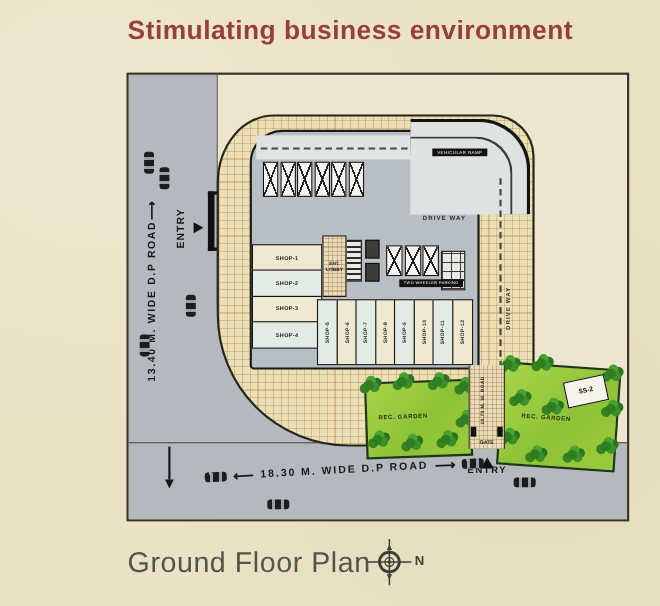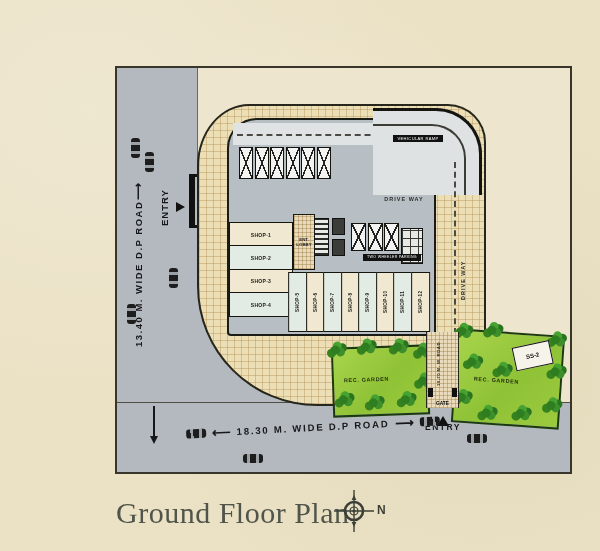--- a/index.html
+++ b/index.html
@@ -135,30 +135,31 @@
     font-size:6px;font-weight:bold;color:#111;}
   
   .entry-strip{left:309px;top:264px;width:33px;height:76px;border-left:1.6px solid #26261c;border-right:1.6px solid #26261c;box-sizing:border-box;}
   .entry-strip-label{position:absolute;left:9px;top:4px;height:50px;font-size:4.4px;font-weight:bold;color:#222;letter-spacing:.4px;}
   .gate-b-label{position:absolute;left:0;bottom:2px;width:100%;text-align:center;font-size:4.8px;font-weight:bold;color:#111;}
   .gate-b-bar{position:absolute;bottom:11px;width:5px;height:9px;background:#111;}
   .tri-up{left:320px;top:342px;width:0;height:0;border:6px solid transparent;border-bottom:10px solid #111;}
   .entry-bottom-label{left:294px;top:354px;width:64px;text-align:center;
     font-size:8.5px;font-weight:bold;letter-spacing:1.5px;color:#17171a;}
   
-  .footer-title{left:116px;top:496px;font-family:Liberation Serif, serif;
-    font-size:30px;color:var(--footer_text,#50544a);letter-spacing:.5px;}
+  .footer-title{left:116px;top:496px;font-family:Liberation Sans, sans-serif;
+    font-size:26px;color:var(--footer_text,#50544a);letter-spacing:.5px;}
   .compass{left:332px;top:489px;}
   .compass-n{left:377px;top:503px;font-size:12px;font-weight:bold;color:#3c4036;}
 </style>
 </head>
 <body>
 
 <div class="page">
 
+  <div class="abs title">Stimulating business environment</div>
 
   <div class="abs plan">
 
     <div class="abs road-left"></div>
     <div class="abs corner-fill"></div>
     <div class="abs road-bottom"></div>
 
     <div class="abs road-left-label vlabel">
       <span>13.40 M. WIDE D.P ROAD</span>
       <span class="road-left-arrow">⟶</span>

